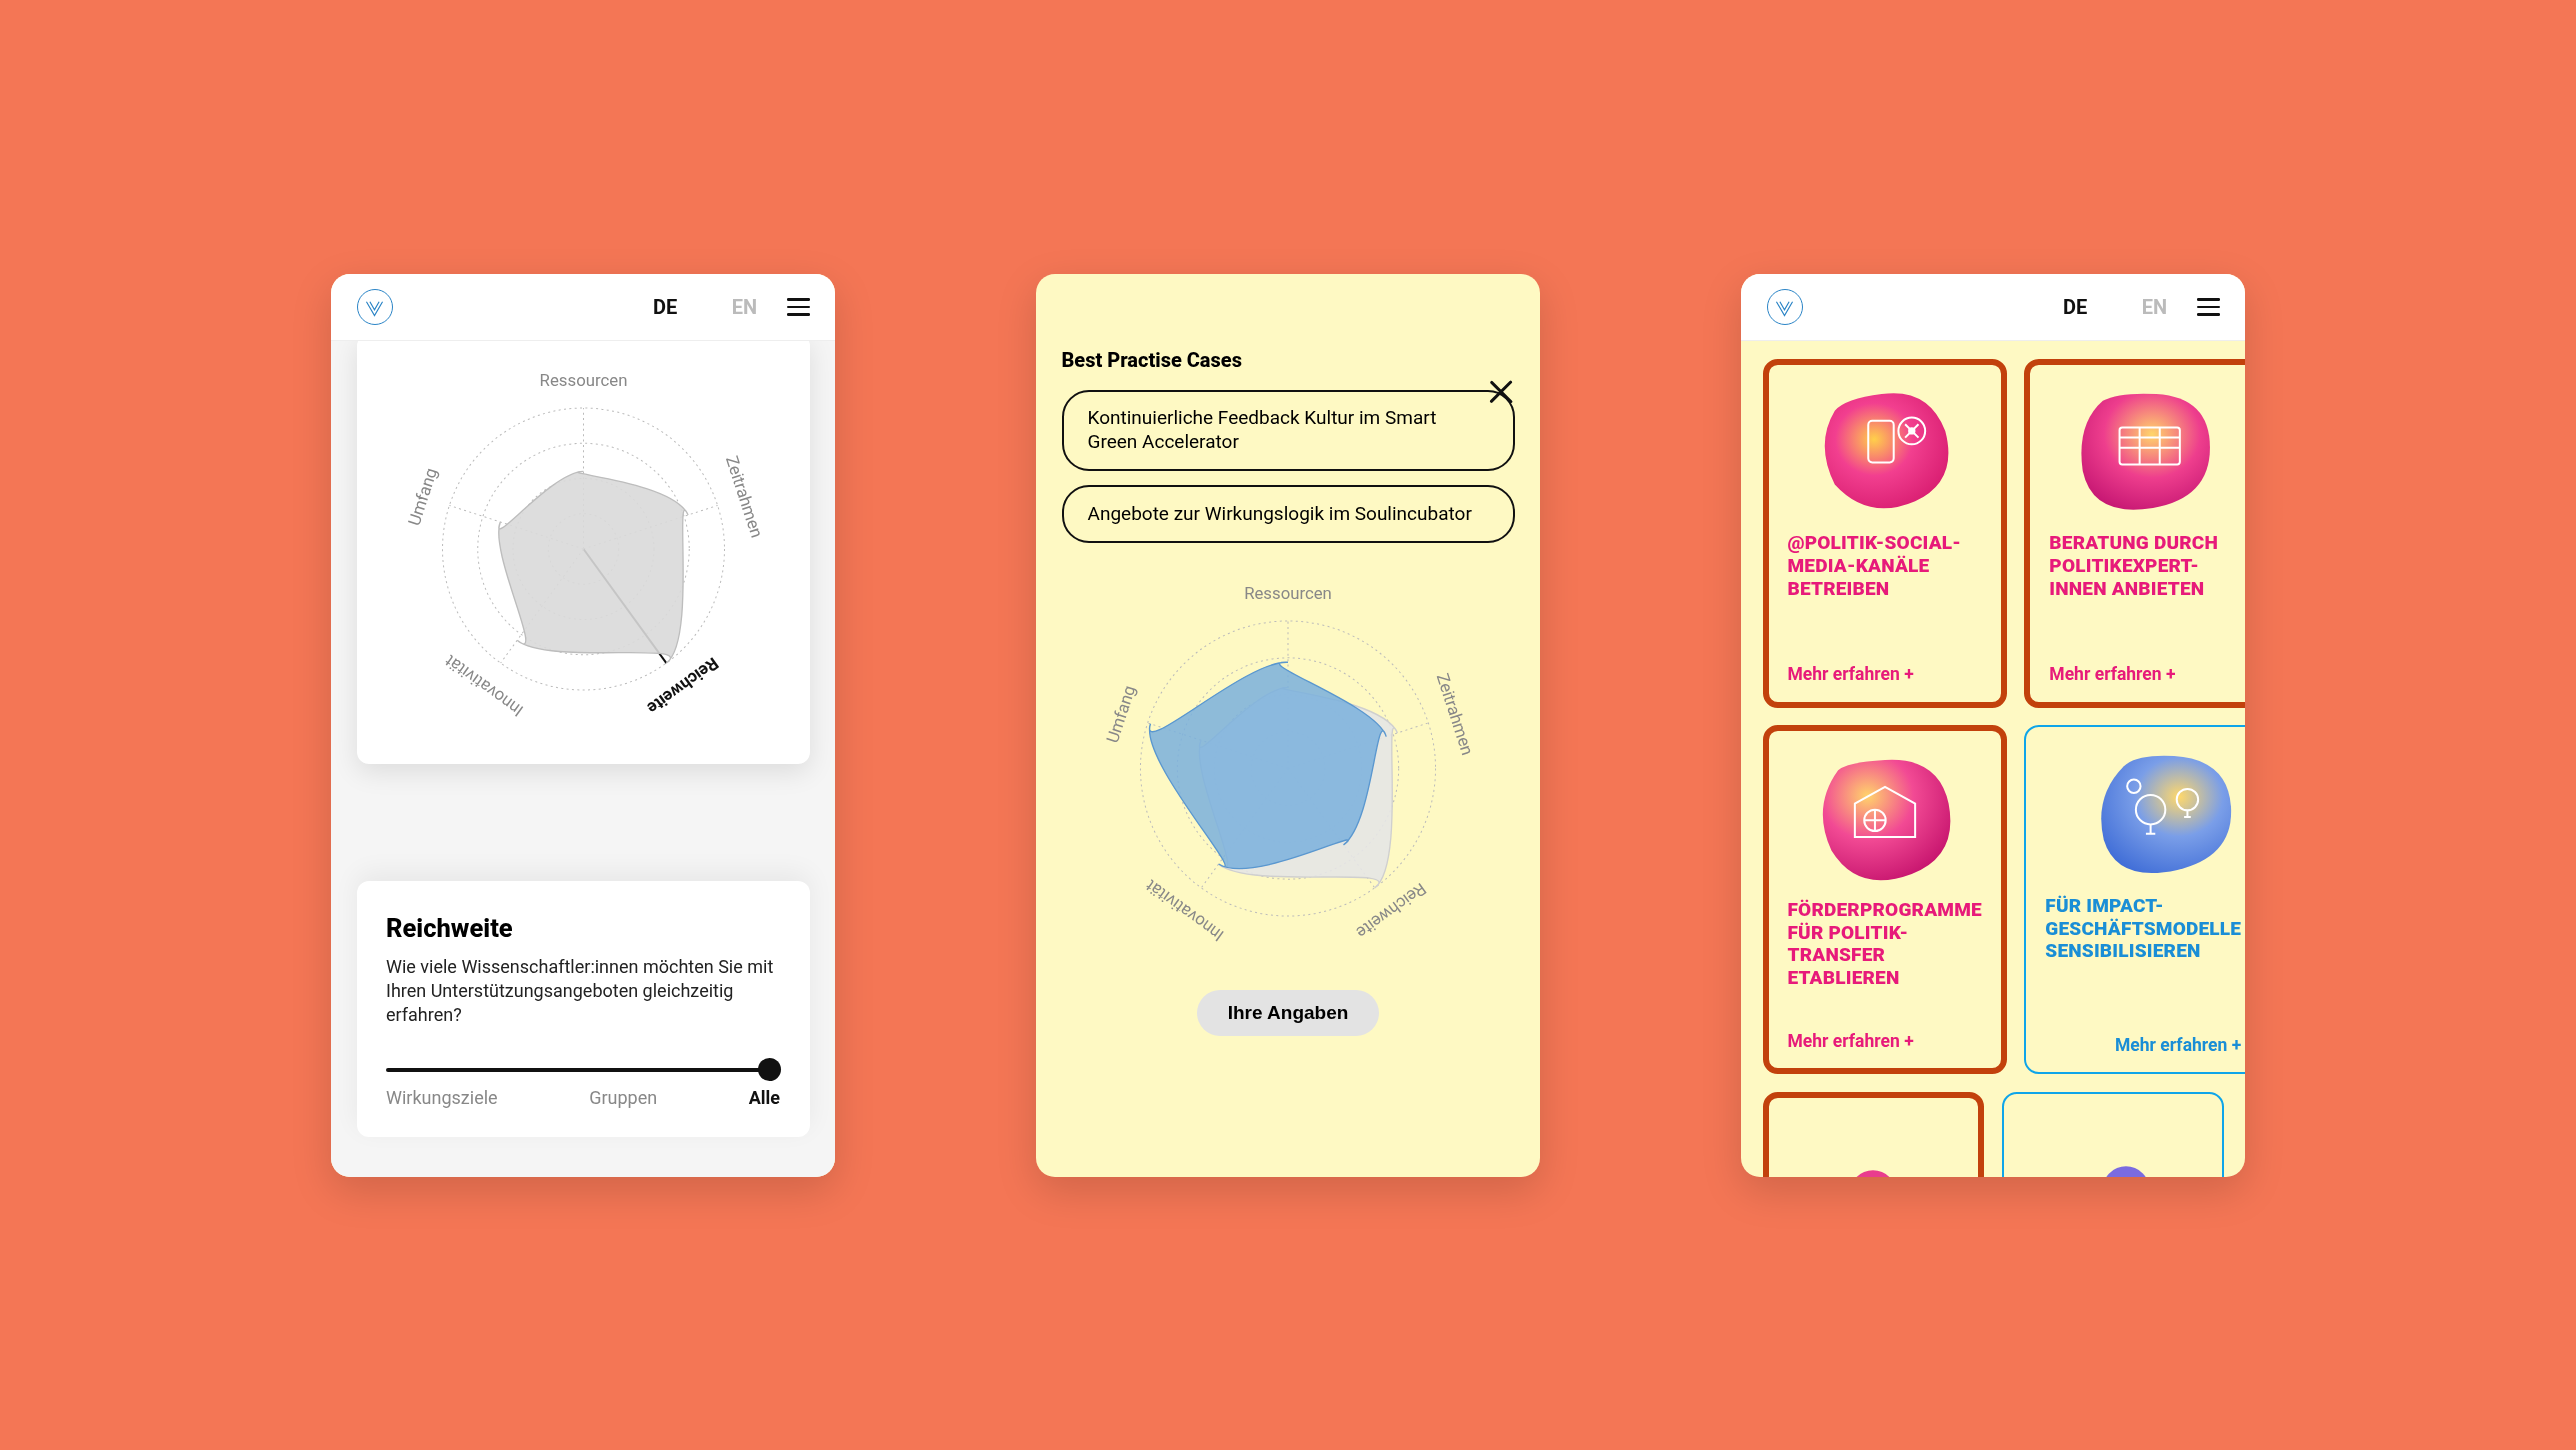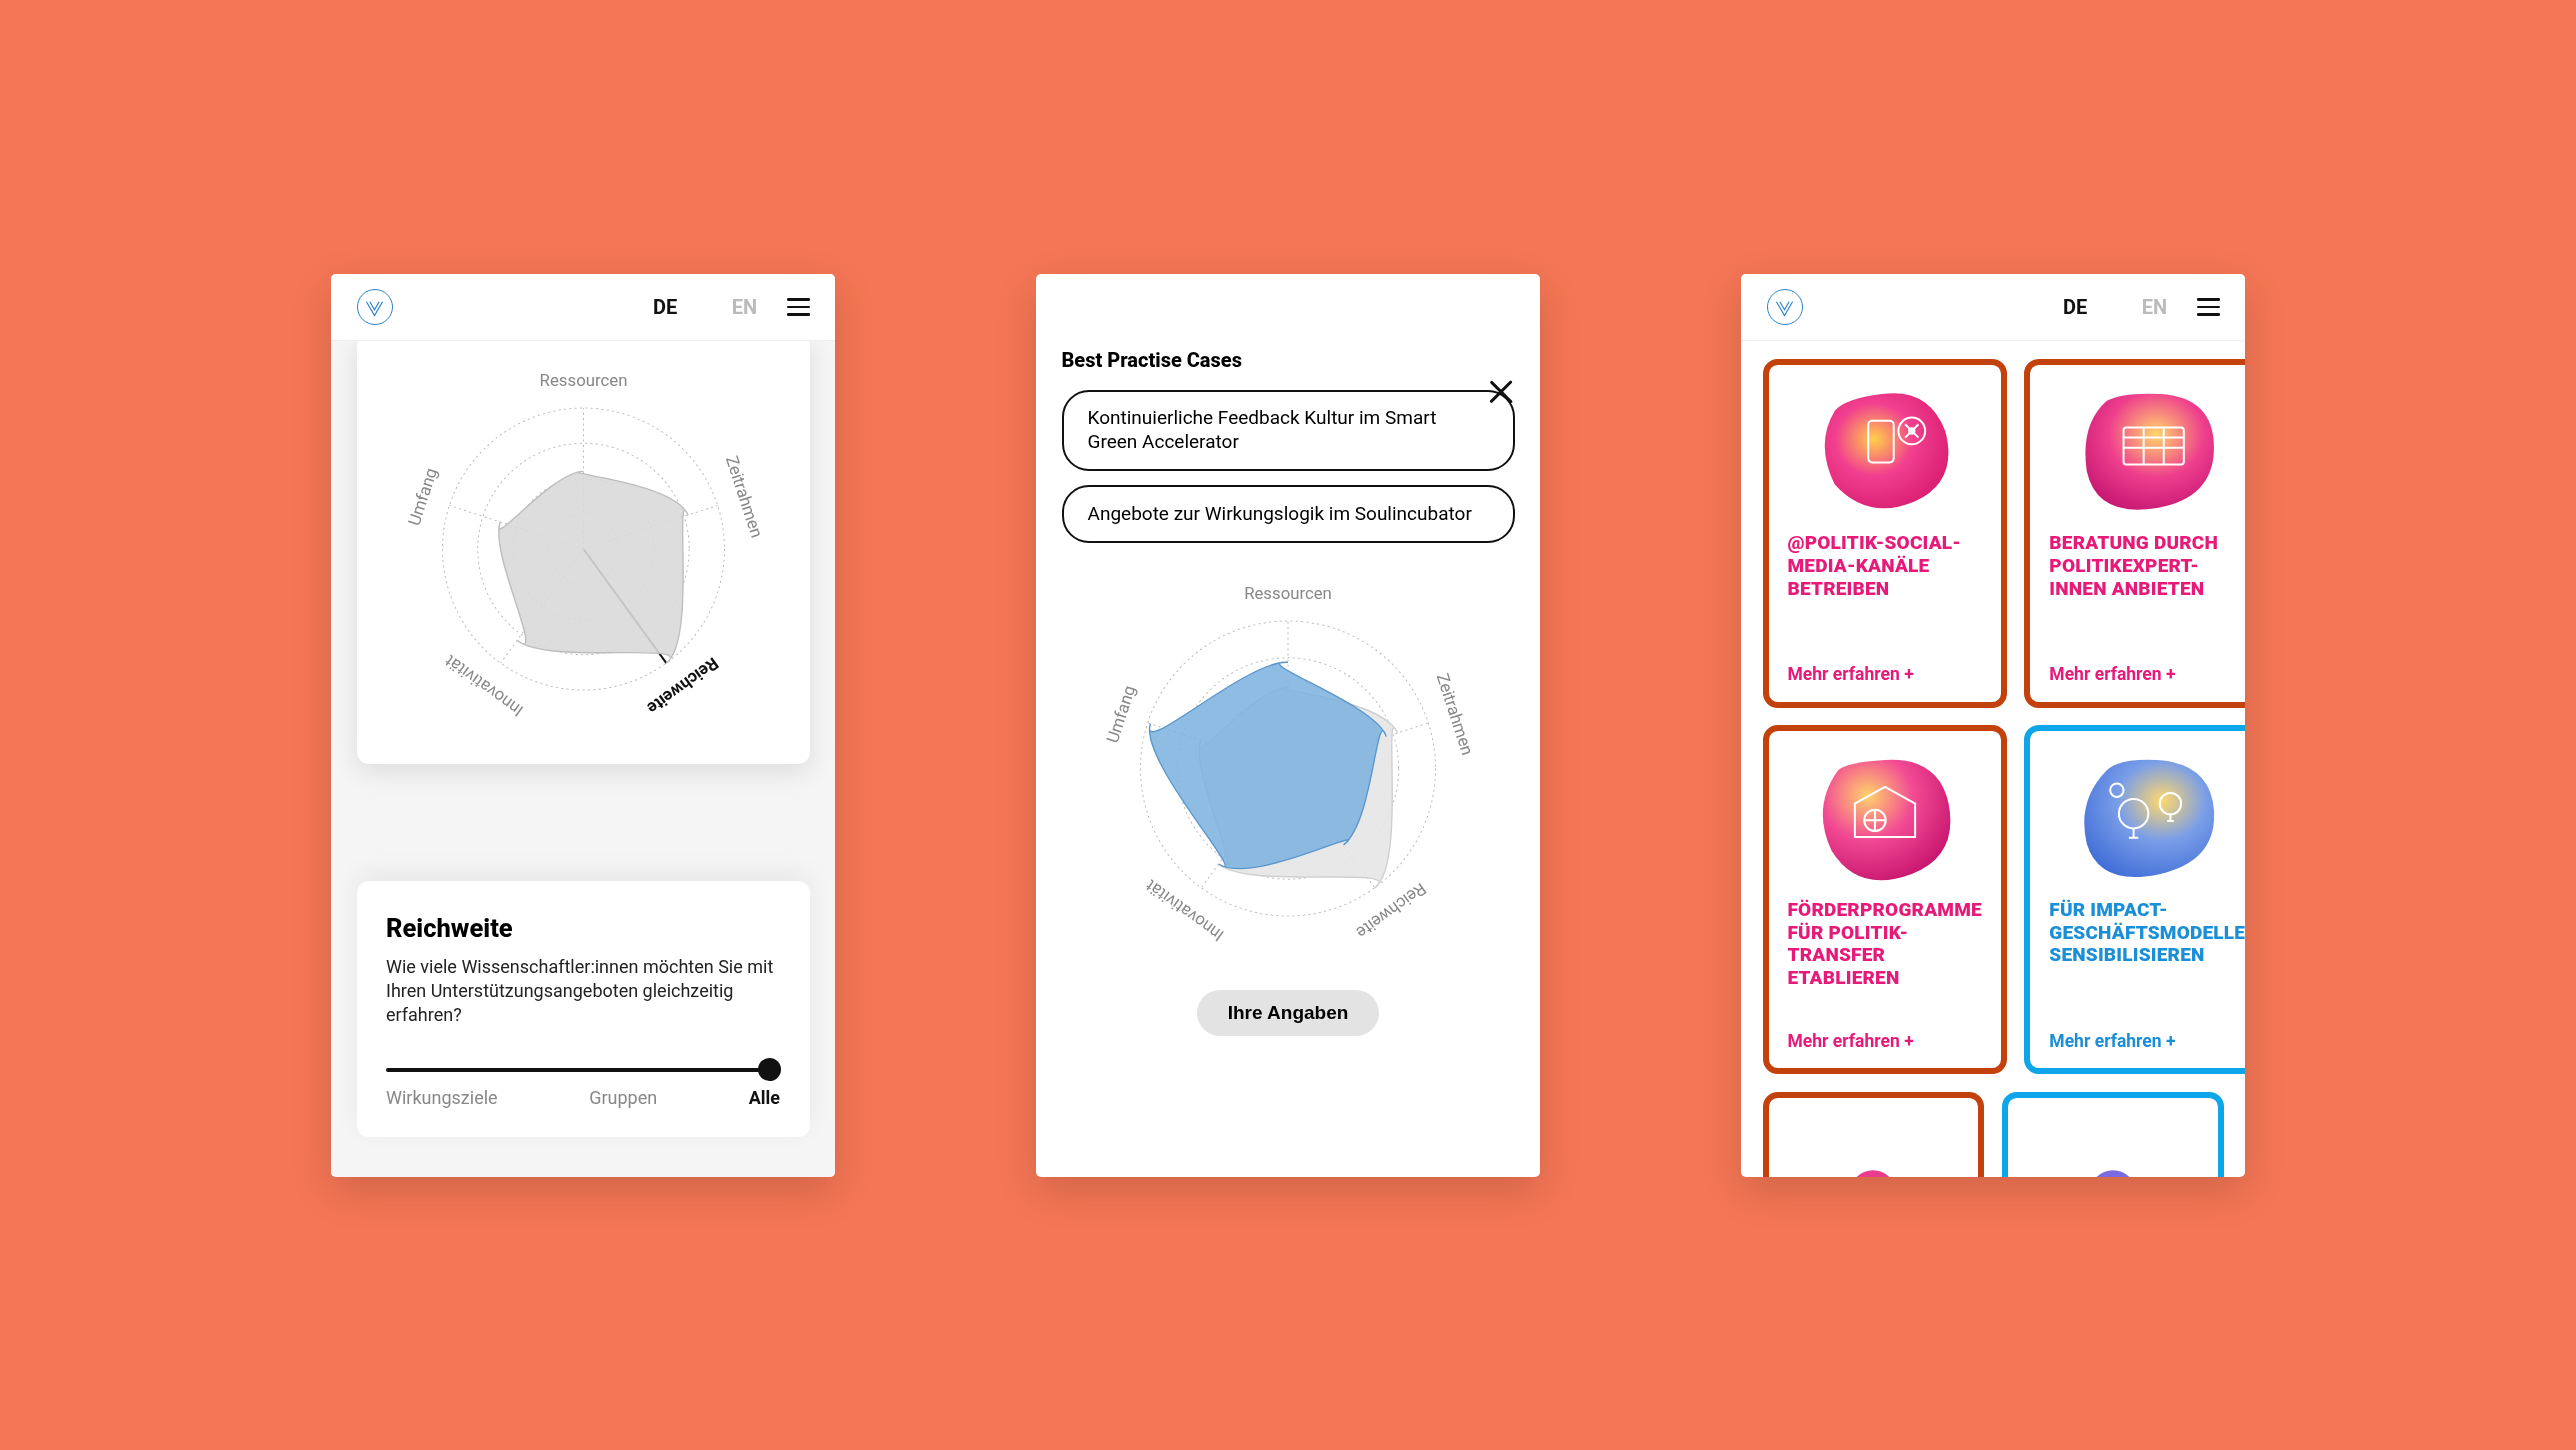--- a/index.html
+++ b/index.html
@@ -9,22 +9,22 @@
     width: 2576px;
     height: 1451px;
     display: flex;
     align-items: center;
     justify-content: center;
     gap: 201px;
   }
   .phone {
     width: 504px;
     height: 903px;
-    background: #ffffff;
-    border-radius: 5px;
+    background: #fef9c3;
+    border-radius: 19px;
     overflow: hidden;
     box-shadow: 0 13.4px 40px rgba(0,0,0,0.15);
     position: relative;
   }
   
   .app-header {
     height: 67px;
     display: flex;
     align-items: center;
     justify-content: space-between;
@@ -105,21 +105,21 @@
   }
   
   .p3-body{ padding:17.5px 21.5px; height:calc(100% - 67px); overflow:hidden; }
   .card-grid{ display:grid; grid-template-columns:1fr 1fr; gap:17.5px; }
   .ncard{
     border-radius:14.8px; padding:19px 19px 17.5px;
     display:flex; flex-direction:column; gap:14.8px;
     min-height:349px;
   }
   .ncard-pink{ border:6px solid #c2410c; }
-  .ncard-blue{ border:6px solid #0ea5e9; }
+  .ncard-blue{ border:2px solid #0ea5e9;align-items:flex-end; }
   .ncard .blob{ height:134px; display:flex; align-items:center; justify-content:center; }
   .ncard .blob svg{ width:154px; height:134px; }
   .ncard h4{ font-size:19px; font-weight:900; line-height:1.2; letter-spacing:0.2px; text-transform:uppercase; }
   .ncard-pink h4{ color:#e71a7a; }
   .ncard-blue h4{ color:#1a8ed6; }
   .ncard .more{ margin-top:auto; font-size:17.5px; font-weight:700; }
   .ncard-pink .more{ color:#e71a7a; }
   .ncard-blue .more{ color:#1a8ed6; }
   .p3-bottom-row{ display:grid; grid-template-columns:1fr 1fr; gap:17.5px; margin-top:17.5px; }
   .p3-bottom-row .ncard{ min-height:40px; padding-top:12px; }

